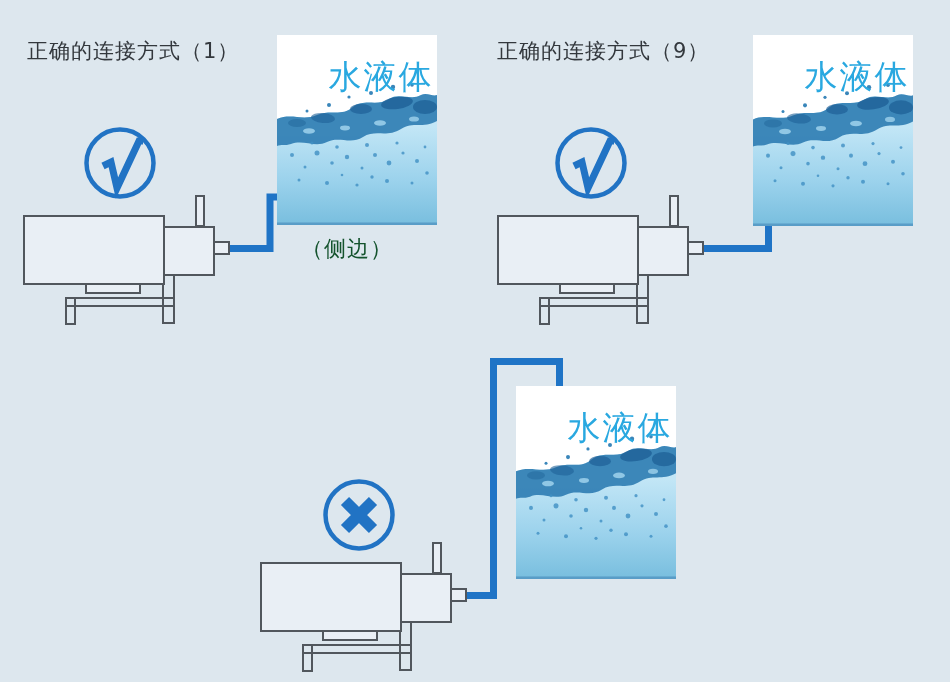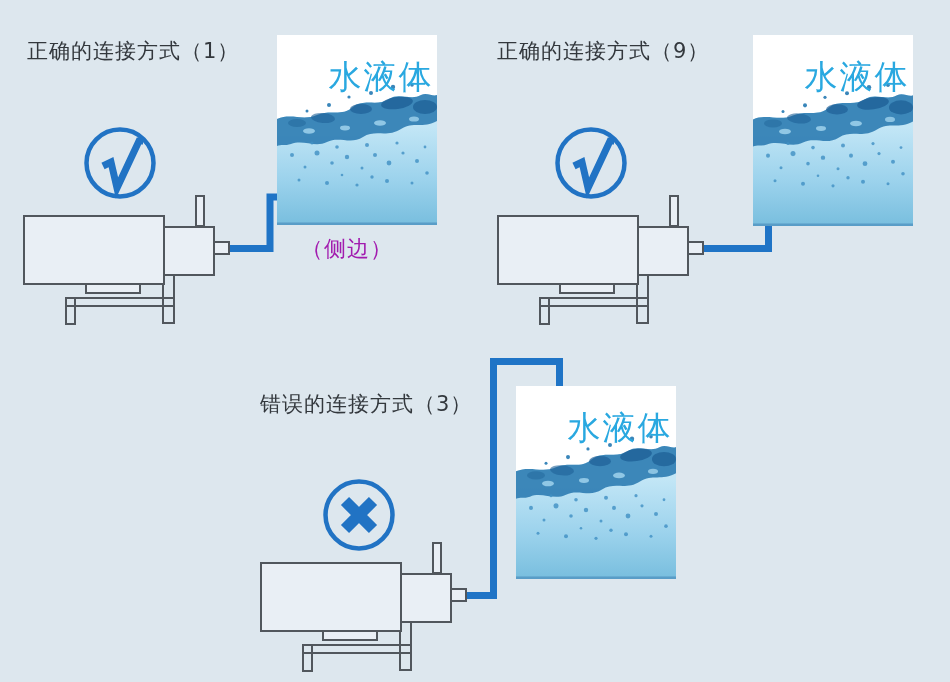--- a/index.html
+++ b/index.html
@@ -20,21 +20,21 @@
     position:absolute;background:#ffffff;overflow:hidden;
   }
   .tank svg{position:absolute;left:0;top:0;width:100%;height:100%;}
   .tank-label{
     position:absolute;top:20px;left:0;right:0;
     text-align:center;
     font-size:33px;color:#29a8e0;font-weight:500;letter-spacing:2px;padding-left:48px;
   }
   .conn-label{
     position:absolute;width:160px;text-align:center;
-    font-size:22px;color:#a21caf;letter-spacing:1px;white-space:nowrap;
+    font-size:22px;color:#14532d;letter-spacing:1px;white-space:nowrap;
   }
   svg{display:block;}
   .hidden-defs{position:absolute;width:0;height:0;overflow:hidden;}
 </style>
 </head>
 <body>
 
 <div class="canvas">
 
   <svg class="hidden-defs" aria-hidden="true">
@@ -145,21 +145,20 @@
   </svg>
 
   <div class="tank" style="left:753px;top:27px;width:160px;height:191px">
     <svg viewBox="0 0 160 190" preserveAspectRatio="none">
       <use href="#water-art"></use>
     </svg>
     <div class="tank-label">水液体</div>
   </div>
 
 
-  <div class="title" style="left:260px;top:383px">错误的连接方式（3）</div>
 
   <svg class="abs" style="left:321px;top:469px" width="76" height="76" viewBox="0 0 76 76">
     <circle cx="38" cy="38" r="33.5" fill="none" stroke="#2173c4" stroke-width="4.5"></circle>
     <path d="M24,24 L52,52 M52,24 L24,52" fill="none" stroke="#2173c4" stroke-width="11.5"></path>
   </svg>
 
   <svg class="abs" style="left:458px;top:346px" width="110" height="248" viewBox="0 0 110 248">
     <path d="M8,241.5 L35.5,241.5 L35.5,7.5 L101.5,7.5 L101.5,32" fill="none" stroke="#1f74c6" stroke-width="7"></path>
   </svg>
 

